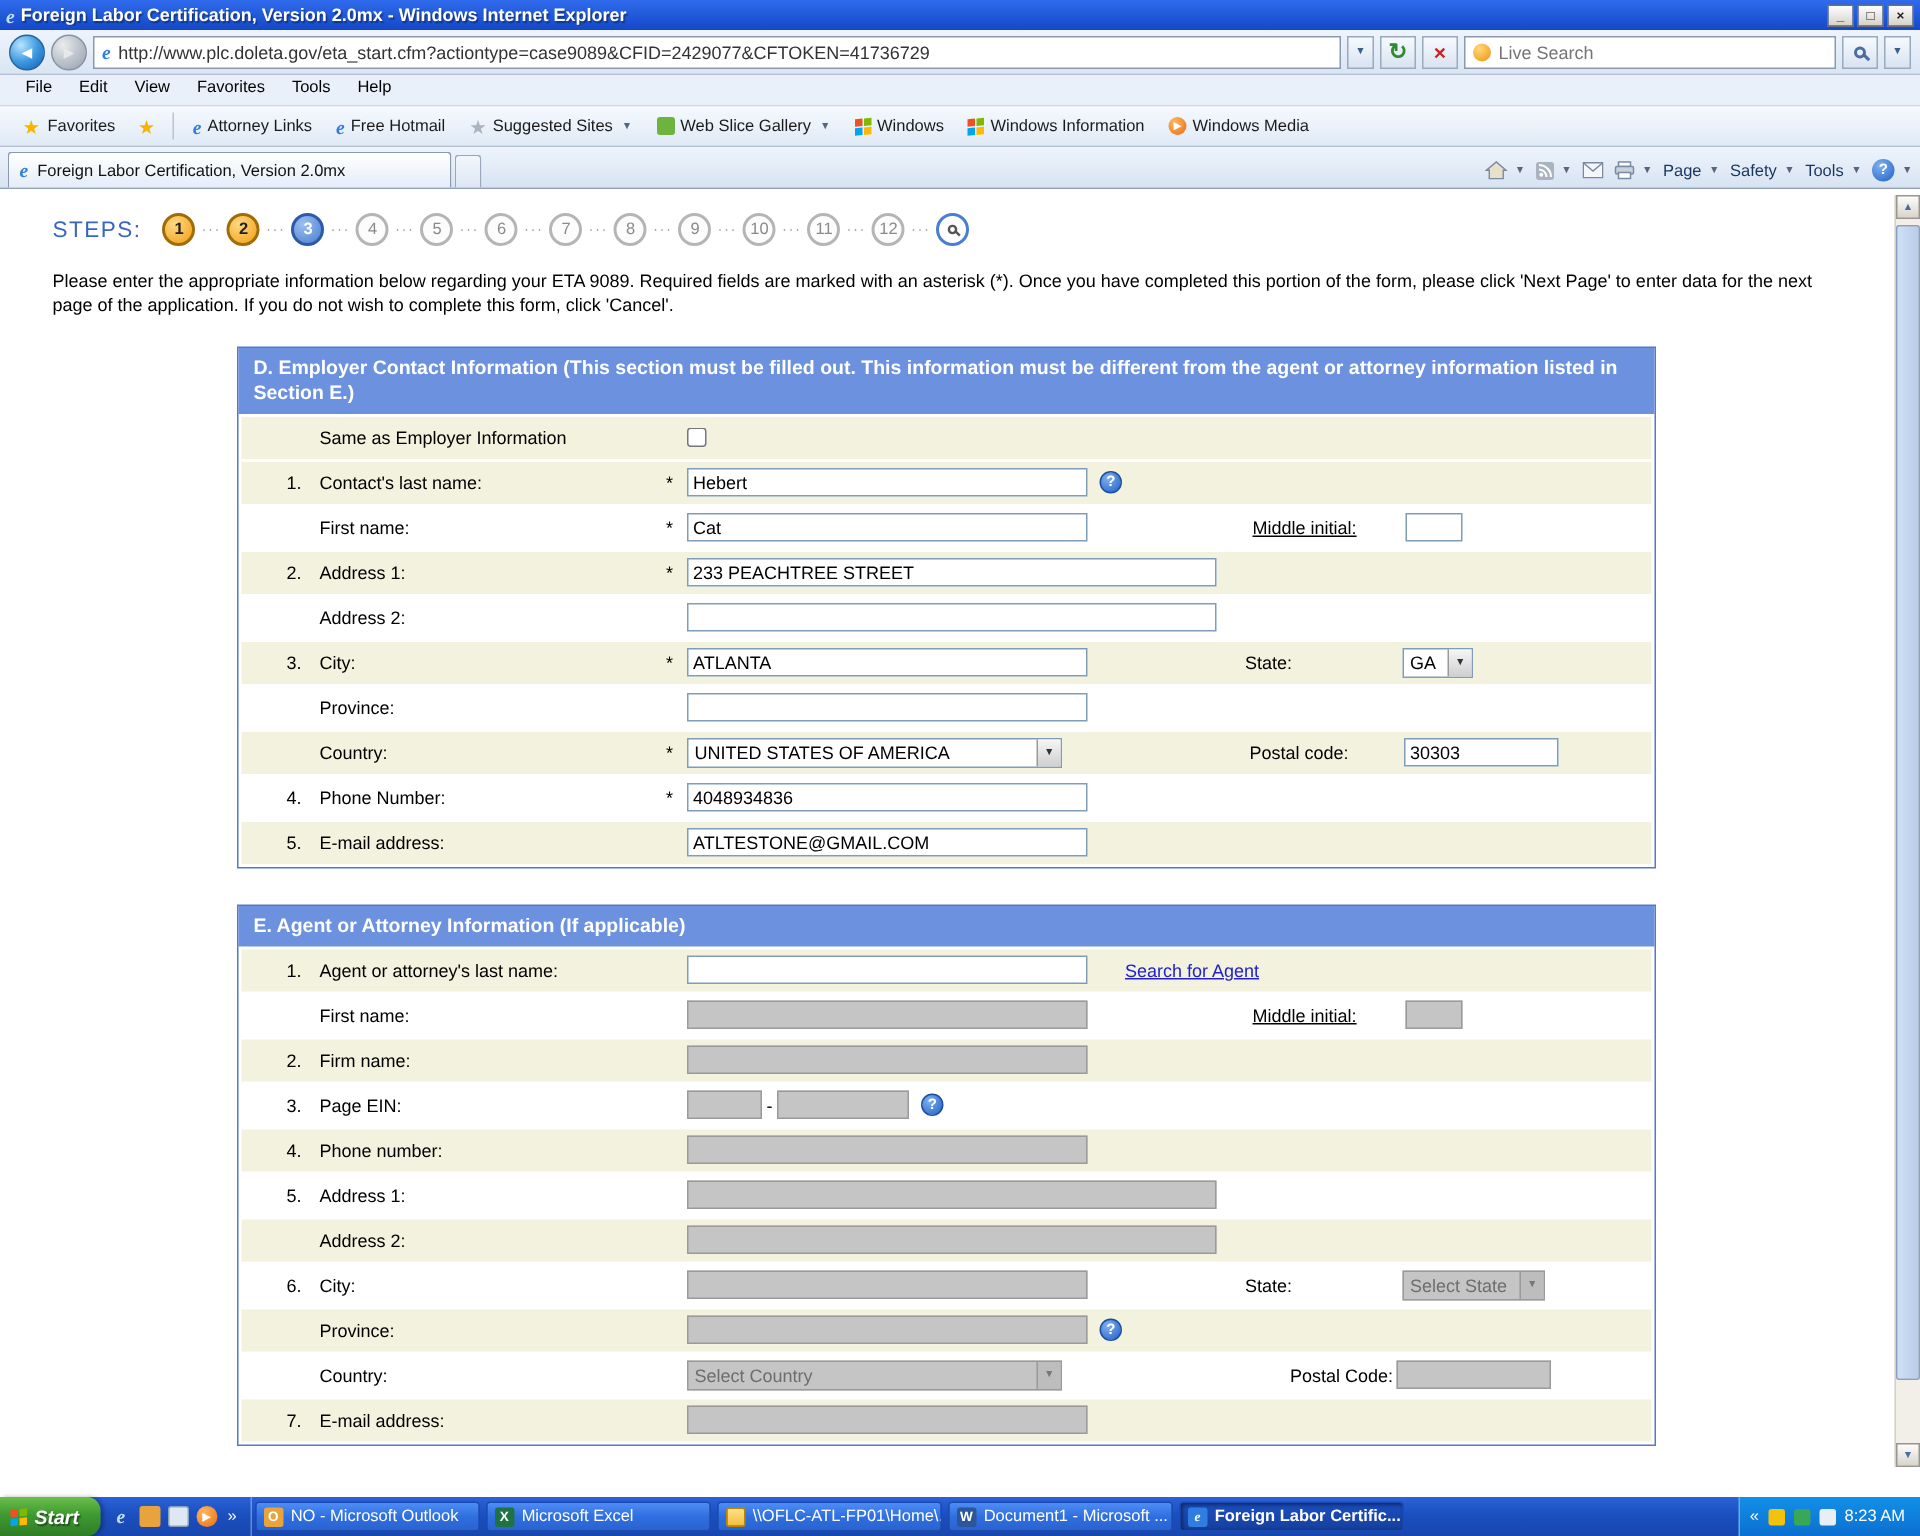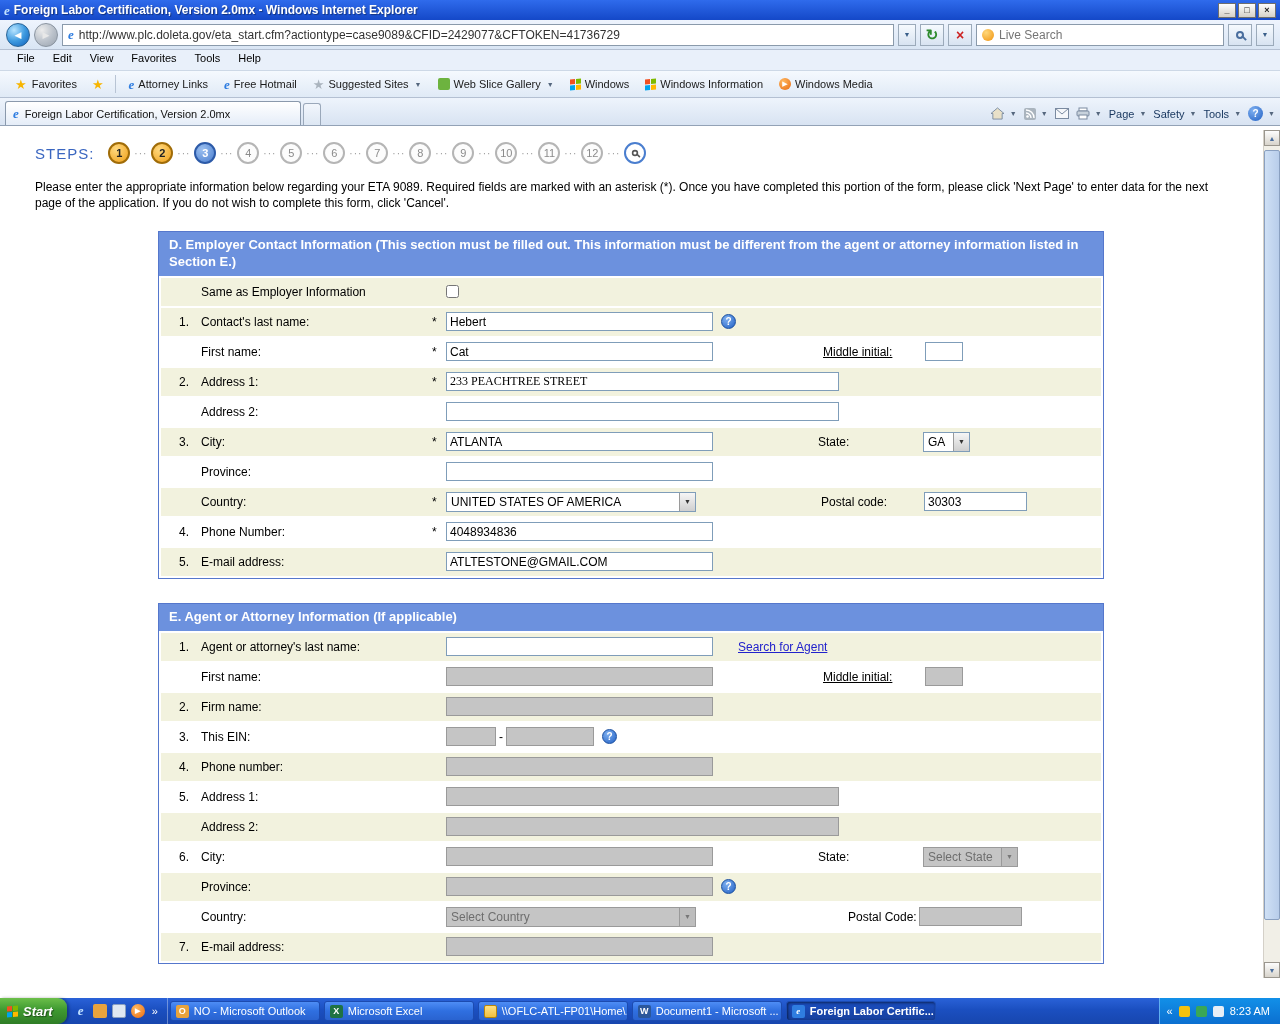--- a/index.html
+++ b/index.html
@@ -76,30 +76,30 @@
   .ssep::after { content:"···"; }
   .mag.small { transform:scale(.8); border-color:#555; }
   .mag.small::after { background:#555; }
 
   .instructions { margin:16px 35px 0 35px; font-size:12px; color:#000; line-height:1.3; max-width:1198px; }
 
   .panel { width:946px; margin-left:158px; border:1px solid #5577cc; background:#fff; }
   .pd { margin-top:20px; } .pe { margin-top:24px; }
   .panel-header { background:#6c91de; color:#fff; font-weight:bold; font-size:13px; padding:5px 10px; line-height:1.3; }
   .panel-body { padding:2px 2px 0 2px; }
-  .frow { display:flex; align-items:center; height:28px; padding-left:18px; margin-bottom:2px; font-size:12px; color:#000; }
+  .frow { display:flex; align-items:center; height:28px; padding-left:30px; margin-bottom:2px; font-size:12px; color:#000; }
   .frow.beige { background:#f2f2de; }
   .frow.white { background:#fff; }
   .fnum { width:22px; }
   .flbl { width:231px; }
   .flblw { width:245px; }
   .freq { width:14px; }
   .tin { height:19px; border:1px solid #7f9db9; background:#fff; font-size:12px; padding:1px 3px; font-family:inherit; color:#000; }
   .tin.dis { background:#c5c5c5; border-color:#9a9a9a; }
-  .w267 { width:267px; } .w393 { width:393px;font-family:Liberation Serif, serif; } .w38 { width:38px; } .w103 { width:103px; } .w50 { width:50px; } .w88 { width:88px; }
+  .w267 { width:267px; } .w393 { width:353px; } .w38 { width:38px; } .w103 { width:103px; } .w50 { width:50px; } .w88 { width:88px; }
   .fsel { height:20px; border:1px solid #7f9db9; background:#fff; display:flex; align-items:center; font-size:12px; padding-left:4px; color:#000; }
   .fsel .selarrow { margin-left:auto; width:16px; height:18px; background:linear-gradient(#f6f6f6,#cfcfcf); border-left:1px solid #9a9a9a; display:flex; align-items:center; justify-content:center; font-size:7px; color:#333; }
   .fsel.dis { background:#c5c5c5; border-color:#9a9a9a; color:#6e6e6e; }
   .fsel.dis .selarrow { background:#bdbdbd; color:#777; }
   .selw250 { width:250px; } .selw47 { width:47px; } .selw95 { width:95px; }
   .c2lbl { margin-left:110px; width:102px;text-decoration:underline; }
   .c2lbl-st { margin-left:105px; width:105px; }
   .c2lbl-pc { margin-left:125px; width:103px; }
   .c2lbl-pce { margin-left:152px; width:71px; }
   .help { width:15px; height:15px; border-radius:50%; background:radial-gradient(circle at 35% 30%,#7fb0f0,#2160c4); border:1px solid #1a4fa0; color:#fff; font-size:10px; font-weight:bold; display:flex; align-items:center; justify-content:center; margin-left:8px; flex:none; }
@@ -434,21 +434,21 @@
 
         <div class="frow beige">
           <span class="fnum">2.</span>
           <span class="flbl">Firm name:</span>
           <span class="freq"></span>
           <input type="text" class="tin w267 dis" disabled="" value="" style="">
         </div>
 
         <div class="frow white">
           <span class="fnum">3.</span>
-          <span class="flbl">This EIN:</span>
+          <span class="flbl">Page EIN:</span>
           <span class="freq"></span>
           <input type="text" class="tin w50 dis" disabled="" value="" style="">
           <span class="hy">-</span>
           <input type="text" class="tin w88 dis" disabled="" value="" style="">
           <span class="help">?</span>
         </div>
 
         <div class="frow beige">
           <span class="fnum">4.</span>
           <span class="flbl">Phone number:</span>

